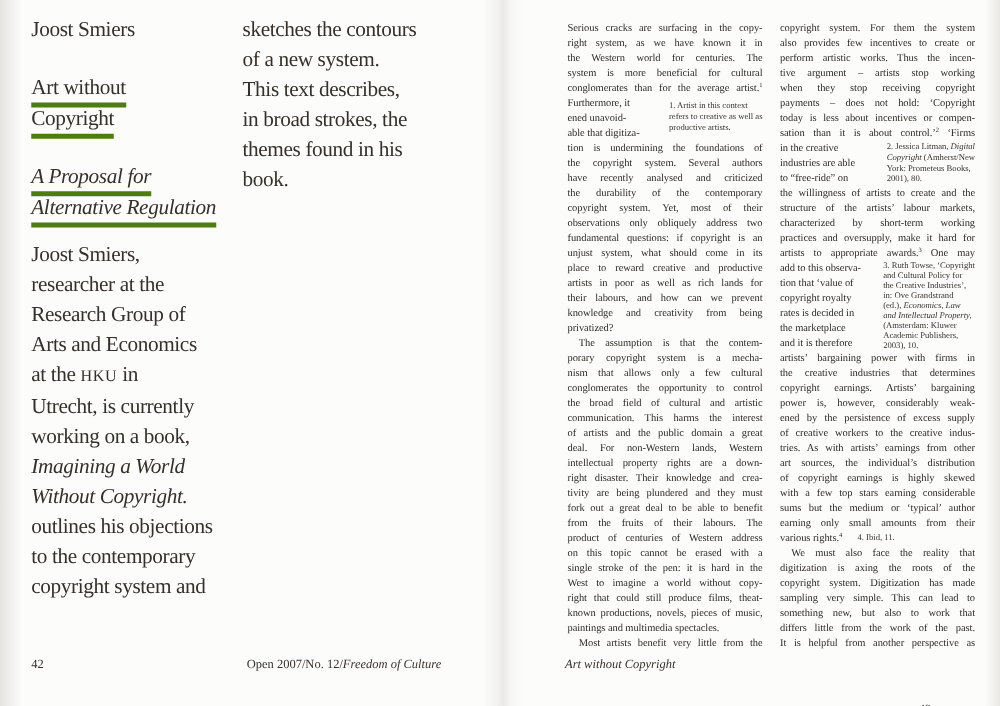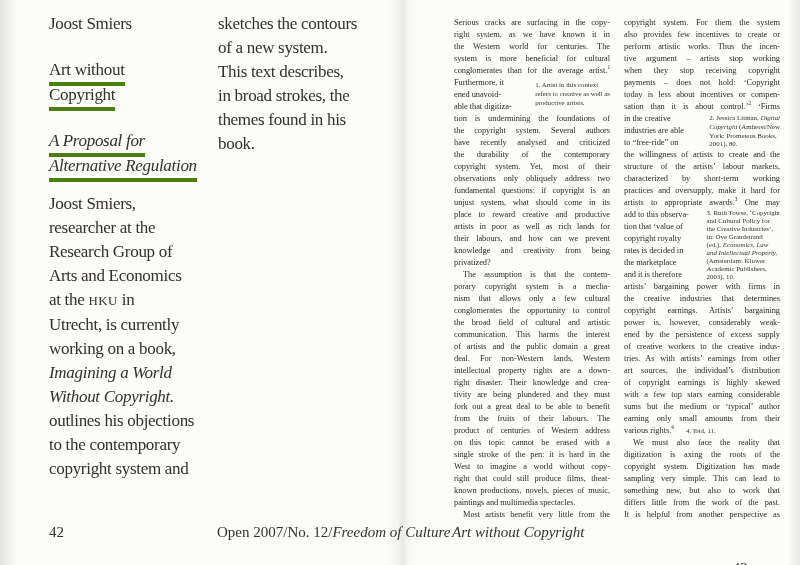--- a/index.html
+++ b/index.html
@@ -2,21 +2,21 @@
 <html><head>
 <meta charset="utf-8">
 <style>
   html,body{margin:0;padding:0;background:#ffffff;}
   .stage{
     position:relative;width:800px;height:565px;overflow:hidden;
     background:#fcfcfa;color:#2f2c28;
     font-family:"Liberation Serif","DejaVu Serif",serif;
   }
   .page{position:absolute;top:0;height:565px;}
-  .page-left{left:0;width:400px;margin-left:24px;}
+  .page-left{left:0;width:400px;}
   .page-right{left:400px;width:400px;}
 
   
   .edge-left{position:absolute;left:0;top:0;width:18px;height:565px;
     background:linear-gradient(to right,#e4e3e0 0%,#f1f0ee 50%,rgba(252,252,250,0) 100%);}
   .edge-right{position:absolute;right:0;top:0;width:12px;height:565px;
     background:linear-gradient(to left,#e9e8e5 0%,rgba(252,252,250,0) 100%);}
   .spine-shadow{position:absolute;left:386px;top:0;width:32px;height:565px;
     background:linear-gradient(to right,rgba(110,105,98,0) 0%,rgba(110,105,98,0.07) 38%,rgba(110,105,98,0.13) 52%,rgba(110,105,98,0.04) 72%,rgba(110,105,98,0) 100%);}
 
@@ -46,21 +46,21 @@
   .rp-col .tline.nar,.rp-col .tline.last{text-align:left;text-align-last:left;}
 
   .fn{position:absolute;right:0;font-size:6.9px;letter-spacing:0;color:#36322d;}
   .fn .tline{text-align:left !important;text-align-last:left !important;text-indent:0;}
   .fn1{top:63px;line-height:9.2px;}
   .fn2{top:97px;line-height:8.8px;}
   .fn3{top:192px;line-height:8px;}
   .fn4{top:409px;right:auto;left:62px;line-height:9px;}
 
   
-  .footer{font-size:15px;line-height:12px;color:#35312c;}
+  .footer{font-size:10px;line-height:12px;color:#35312c;}
   .lp-pagenum{left:25px;top:526px;}
   .lp-journal{left:193px;top:526px;width:160px;}
   .lp-journal .tline{text-align:right;}
   .rp-runtitle{left:52px;top:526px;font-style:italic;}
   .rp-pagenum{left:300px;top:526px;width:80px;text-align:center;margin-top:36px;}
 </style>
 </head>
 <body>
 
 <div class="stage">

